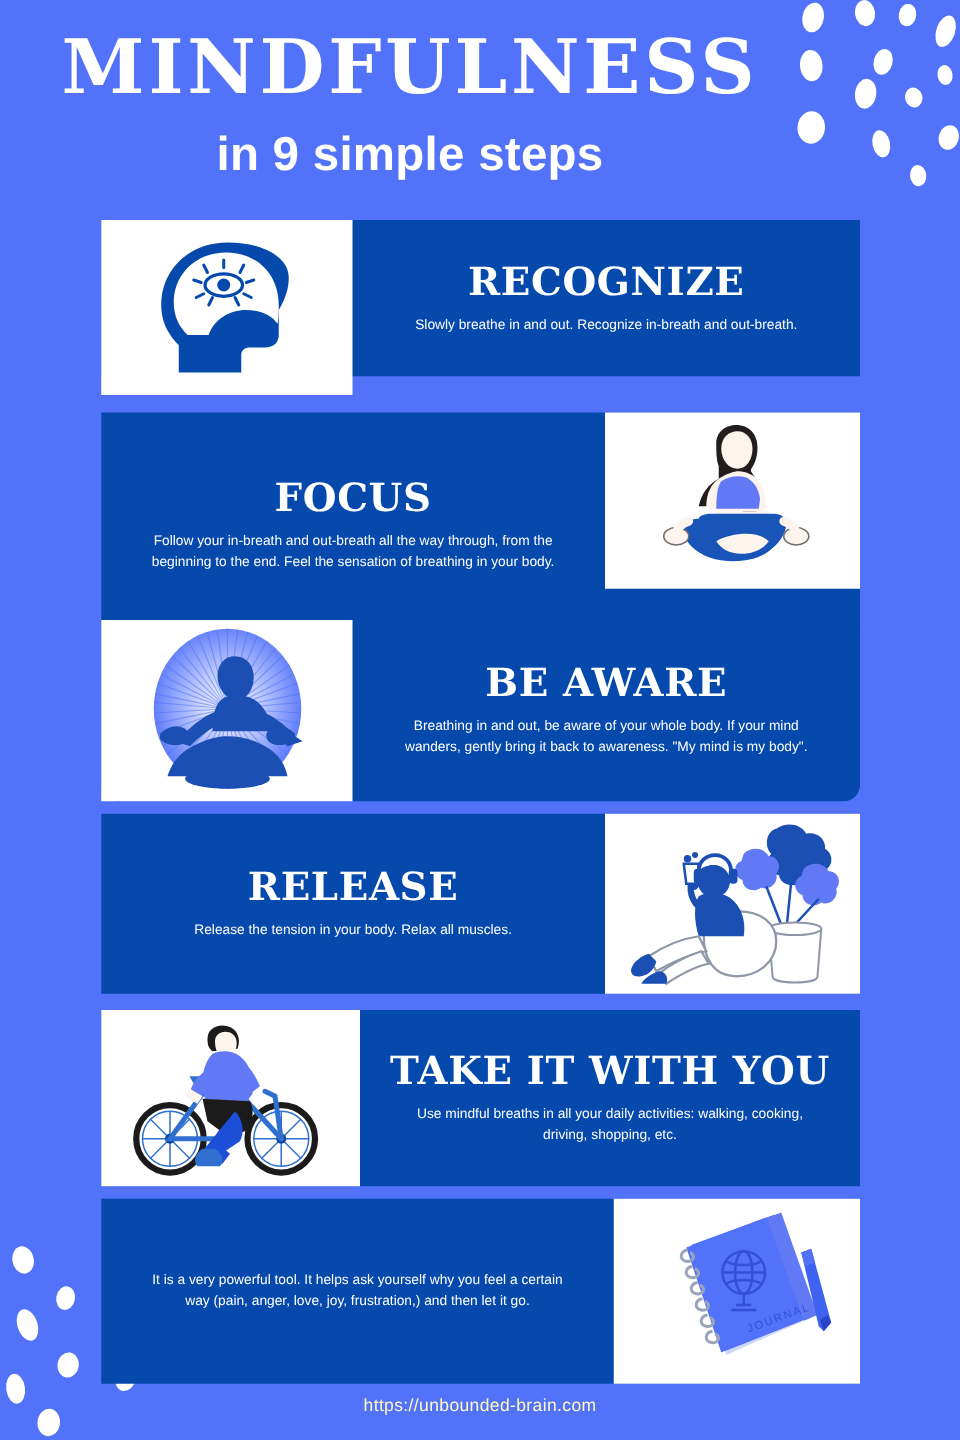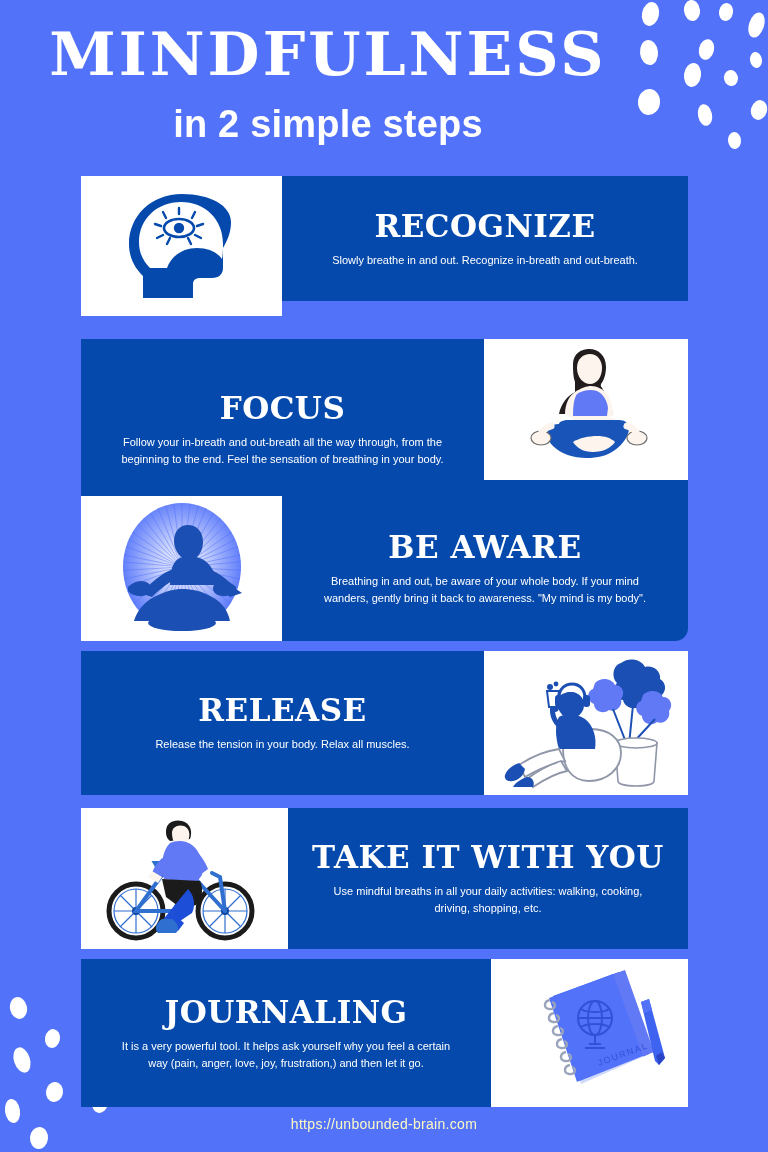--- a/index.html
+++ b/index.html
@@ -76,21 +76,21 @@
     font-family:"Liberation Sans", sans-serif;
     color:#ffffff;
     font-size:11px;
     line-height:1.52;
     max-width:355px;
   }
 
   
   #card-1 { top:176px;  height:125px; }
   #card-1 .panel { width:201px; height:140px; }
-  #card-2 { top:339px;  height:180px; }
+  #card-2 { top:330px;  height:180px; }
   #card-2 .panel { width:204px; height:141px; }
   #card-3 { top:496px;  height:145px;border-radius:13px; }
   #card-3 .panel { width:201px; height:145px; }
   #card-4 { top:651px;  height:144px; }
   #card-4 .panel { width:204px; height:144px; }
   #card-5 { top:808px;  height:141px; }
   #card-5 .panel { width:207px; height:141px; }
   #card-6 { top:959px;  height:148px; }
   #card-6 .panel { width:197px; height:148px; }
 
@@ -140,21 +140,21 @@
     <span style="left:14px;  top:70px;  width:16px; height:26px; transform:rotate(-18deg);"></span>
     <span style="left:46px;  top:105px; width:17px; height:20px; transform:rotate(8deg);"></span>
     <span style="left:5px;   top:122px; width:15px; height:24px; transform:rotate(-8deg);"></span>
     <span style="left:92px;  top:112px; width:17px; height:24px; transform:rotate(12deg);"></span>
     <span style="left:30px;  top:150px; width:18px; height:22px; transform:rotate(6deg);"></span>
     <span style="left:82px;  top:62px;  width:14px; height:19px; transform:rotate(-6deg);"></span>
   </div>
 
   <div class="header">
     <div class="title">MINDFULNESS</div>
-    <div class="subtitle">in 2 simple steps</div>
+    <div class="subtitle">in 9 simple steps</div>
   </div>
 
   <div class="card" id="card-1">
     <div class="panel">
       <svg width="150" height="120" viewBox="0 0 150 120">
         <path d="M75 8 C44 8 22 30 22 58 C22 74 30 84 36 90 L36 112 L86 112 L86 98 C86 94 89 92 93 92 L105 92 C112 92 116 88 116 82 L116 62 C122 52 124 44 124 36 C124 20 104 8 75 8 Z" fill="#0449ab"></path>
         <path d="M74 16 C50 16 32 33 32 56 C32 68 37 76 43 82 L60 82 C64 70 76 62 90 62 C101 62 110 66 115 73 C116 68 116 62 116 58 C116 33 98 16 74 16 Z" fill="#ffffff"></path>
         <ellipse cx="72" cy="42" rx="15" ry="9" fill="none" stroke="#0449ab" stroke-width="2.6"></ellipse>
         <circle cx="72" cy="42" r="5.2" fill="#0449ab"></circle>
         <g stroke="#0449ab" stroke-width="2.4" stroke-linecap="round">
@@ -416,20 +416,19 @@
           <path d="M51 86 C45 87 44 94 50 95 C56 96 58 90 53 88"></path>
           <path d="M55 99 C49 100 48 107 54 108 C60 109 62 103 57 101"></path>
         </g>
 
         <path d="M126 36 L134 33 L150 92 L144 99 L140 95 Z" fill="#3e63f0"></path>
         <path d="M126 36 L134 33 L137 44 L129 47 Z" fill="#5272fa"></path>
         <path d="M144 99 L150 92 L147 86 L141 90 Z" fill="#2a44c8"></path>
       </svg>
     </div>
     <div class="body">
-      <div class="card-title">JOURNALING</div>
       <div class="card-text">It is a very powerful tool. It helps ask yourself why you feel a certain way (pain, anger, love, joy, frustration,) and then let it go.</div>
     </div>
   </div>
 
   <div class="footer">https://unbounded-brain.com</div>
 
 </div>
 
 </body></html>

